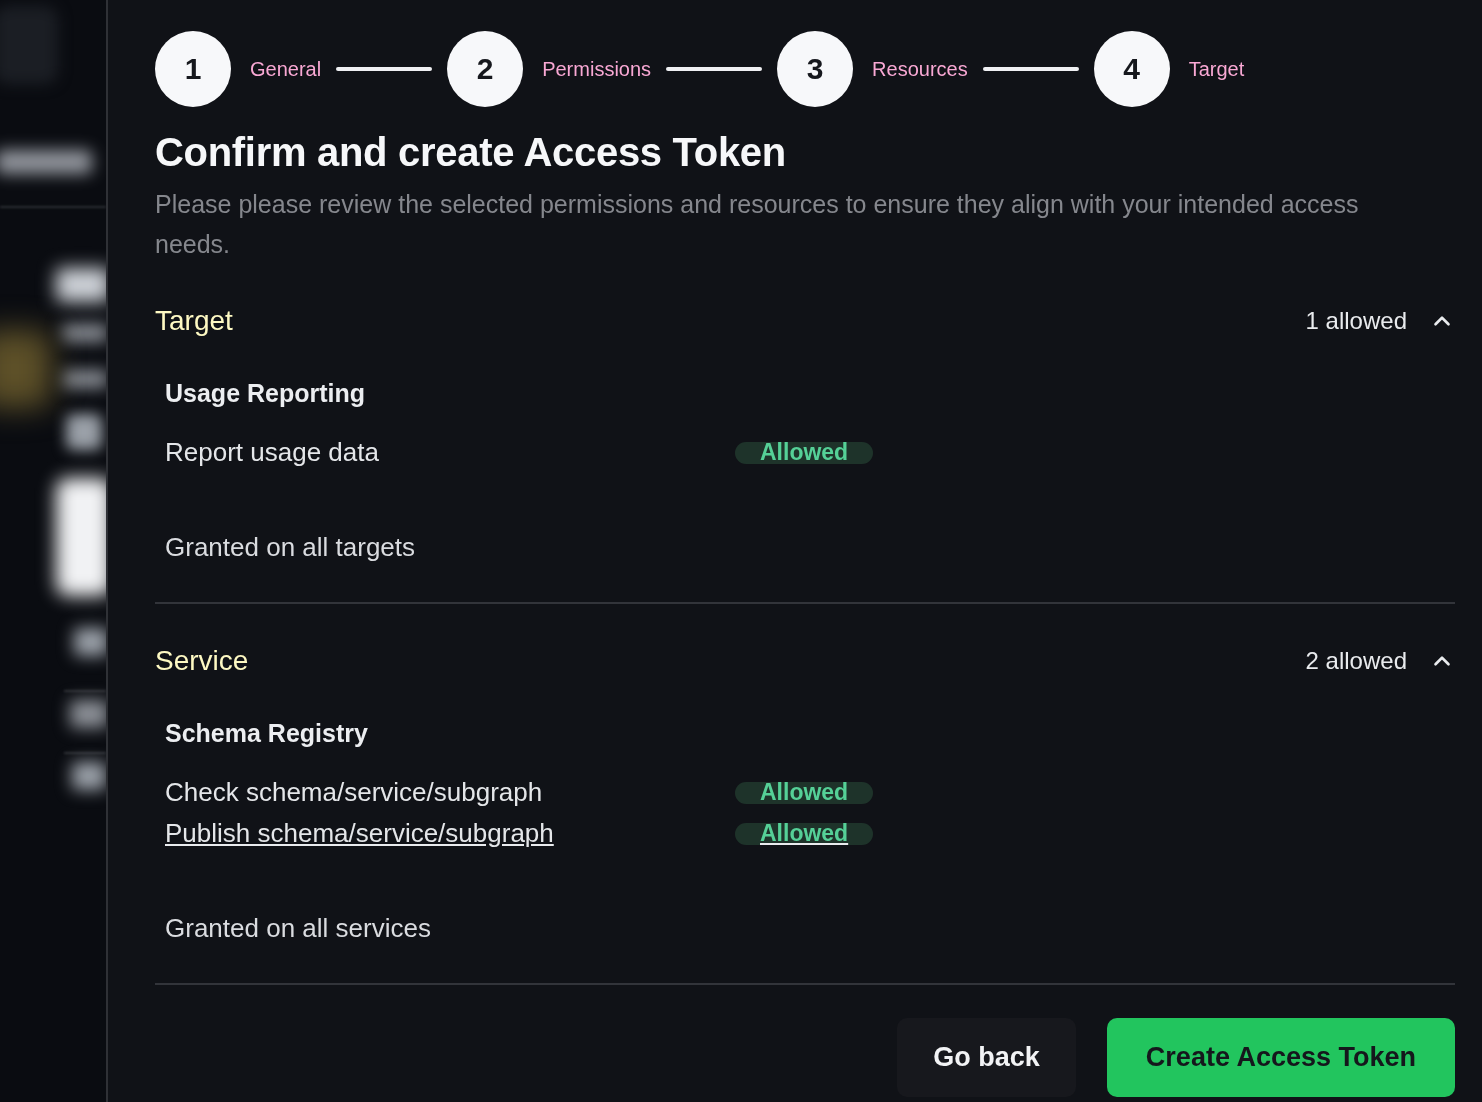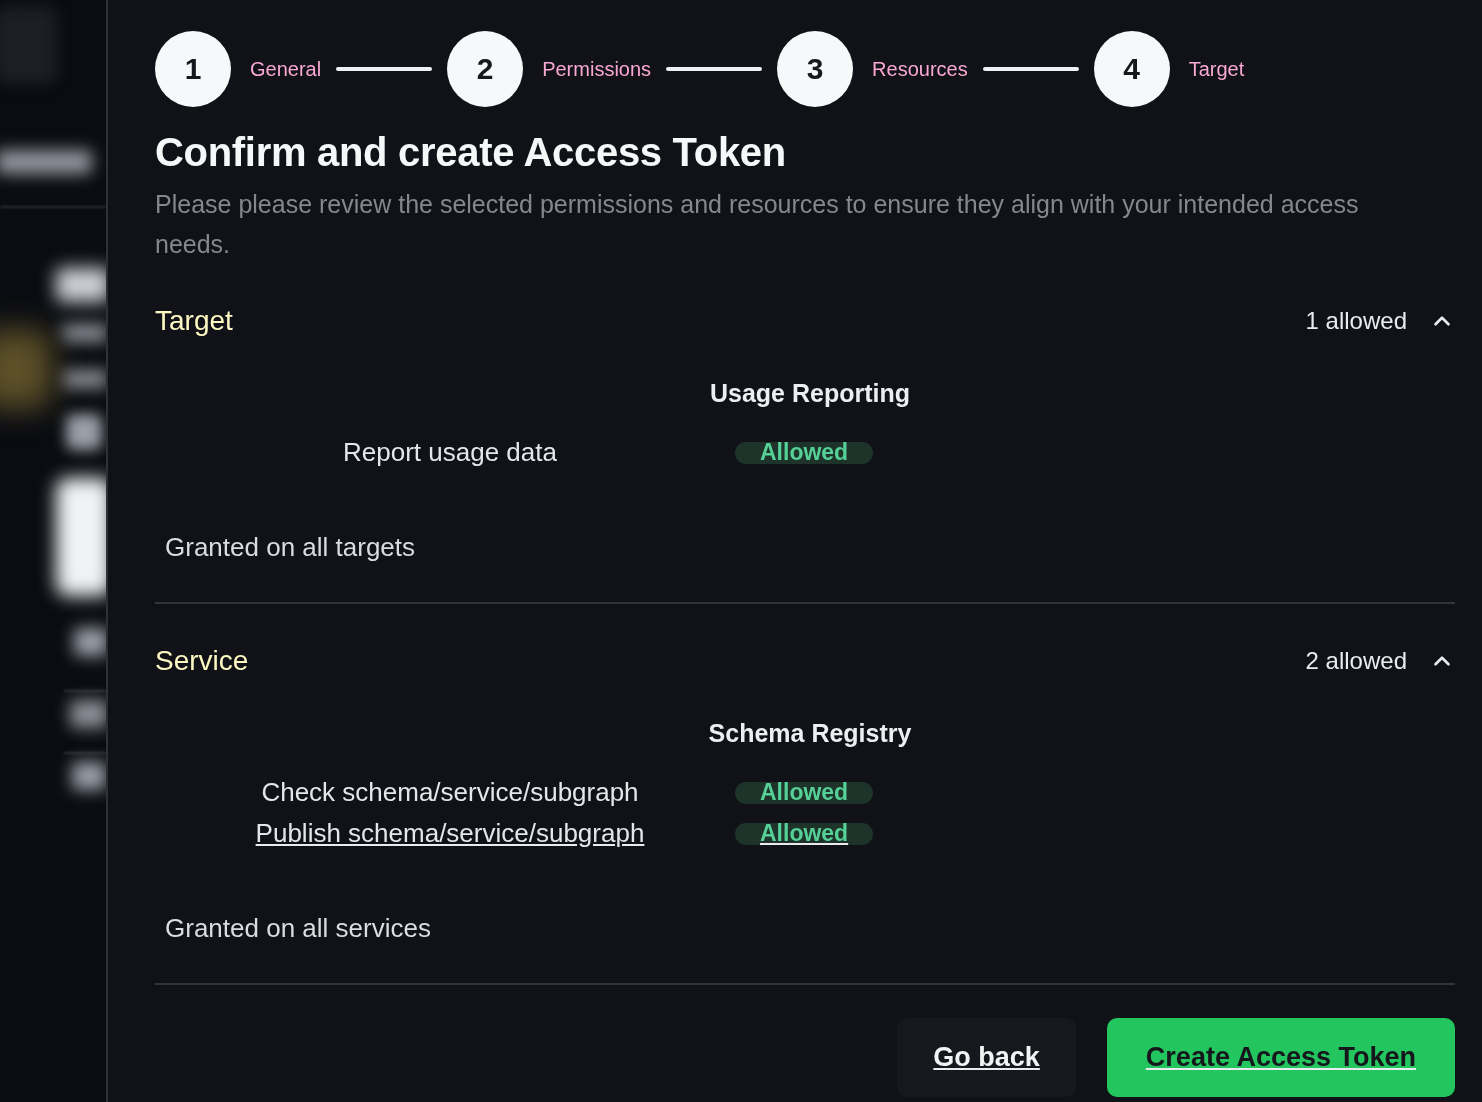--- a/index.html
+++ b/index.html
@@ -69,37 +69,37 @@
   
   .section-header {
     display: flex; align-items: center; justify-content: space-between;
     margin-top: 41px; cursor: pointer;
   }
   .section-title { font-size: 28px; color: #fef9c3; }
   .section-right { display: flex; align-items: center; gap: 22px; }
   .section-count { font-size: 24px; color: #e9ebee; font-weight: 500; }
   .chevron { width: 26px; height: 26px; display: block; }
 
-  .group { margin-left: 10px; text-align: center; }
+  .group { margin-left: 10px; }
   .group-title { margin-top: 42px; font-size: 25px; font-weight: 700; color: #eceef1; }
   .perm-row { display: flex; align-items: center; margin-top: 29px; }
   .perm-row + .perm-row { margin-top: 10px; text-decoration: underline; }
   .perm-label { flex: 0 0 570px; font-size: 26px; color: #e4e6e9; }
   .badge {
     display: inline-flex; align-items: center; justify-content: center;
     height: 22px; padding: 0 25px; border-radius: 999px;
     background: #1e332a; color: #55d097;
     font-size: 23px; font-weight: 700;
   }
   .granted-note { margin-top: 64px; margin-left: 10px; font-size: 26px; color: #dadce0; }
 
   .divider { border: none; border-top: 2px solid #32343a; margin-top: 39px; }
 
   
-  .footer { display: flex; justify-content: flex-end; gap: 31px; margin-top: 33px; text-decoration: underline; }
+  .footer { display: flex; justify-content: flex-end; gap: 31px; margin-top: 33px; }
   .btn {
     border: none; border-radius: 10px; cursor: pointer;
     font-family: "Liberation Sans", sans-serif;
     font-size: 27px; font-weight: 700;
     height: 79px; display: inline-flex; align-items: center; justify-content: center;
   }
   .btn-secondary { background: #17181d; color: #f2f3f5; padding: 0 36px; }
   .btn-primary   { background: #22c55e; color: #15171c; padding: 0 39px; }
 </style>
 </head>

